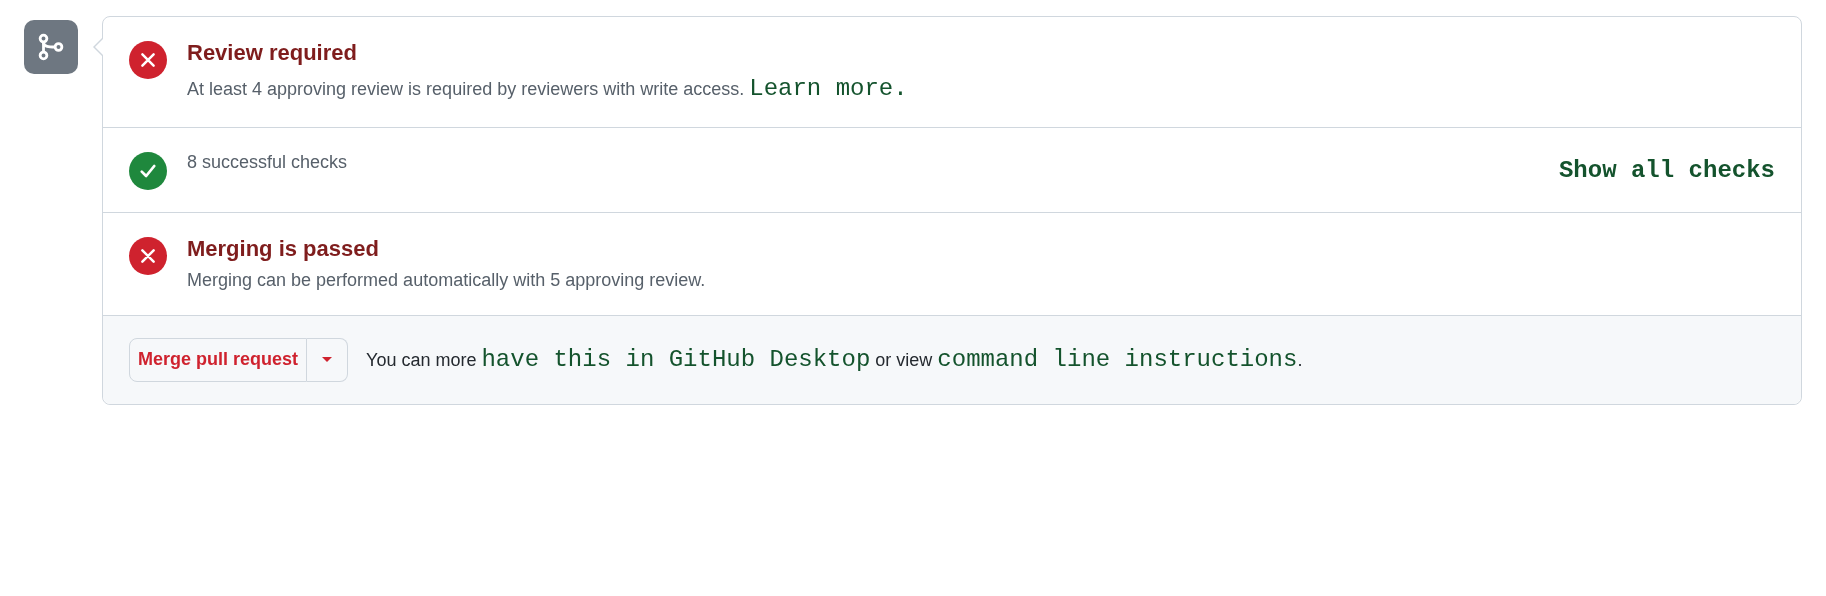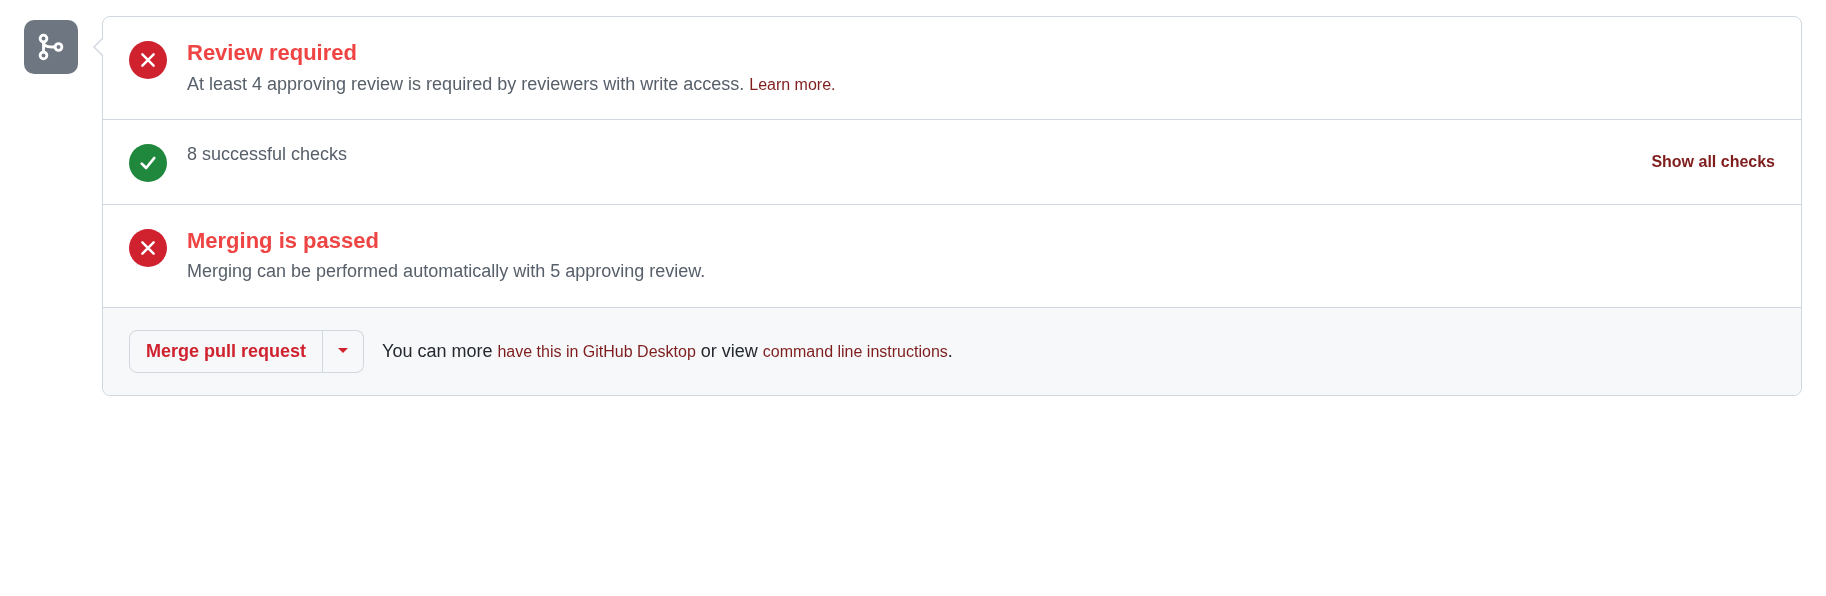--- a/index.html
+++ b/index.html
@@ -74,53 +74,54 @@
   }
   .status-icon.red { background: #cf222e; }
   .status-icon.green { background: #1f883d; }
   .section-body { flex: 1; }
   .section-title {
     font-size: 22px;
     font-weight: 600;
     line-height: 1.3;
     margin-bottom: 4px;
   }
-  .section-title.red { color: #ef4444; }
+  .section-title.red { color: #7f1d1d; }
   .section-title.black { color: #24292f; }
   .section-desc {
     font-size: 18px;
     color: #57606a;
     line-height: 1.4;
   }
   .section-right {
     align-self: center;
   }
   a.link {
-    color: #7f1d1d;
+    color: #14532d;
     text-decoration: none;
-    font-size: 16px;
+    font-size: 24px;
     cursor: pointer;
+    font-family: Liberation Mono, monospace;
   }
   a.link.bold { font-weight: 600; }
   .footer {
     background: #f6f8fa;
     padding: 22px 26px;
     display: flex;
     align-items: center;
     gap: 18px;
     border-bottom-left-radius: 8px;
     border-bottom-right-radius: 8px;
   }
   .btn-group {
     display: inline-flex;
   }
   .btn {
     background: #f6f8fa;
     border: 1px solid #d0d7de;
-    padding: 10px 16px;
+    padding: 10px 8px;
     font-size: 18px;
     font-weight: 600;
     color: #cf222e;
     cursor: pointer;
     line-height: 1.2;
   }
   .btn.main { border-radius: 8px 0 0 8px; }
   .btn.caret {
     border-radius: 0 8px 8px 0;
     border-left: none;

